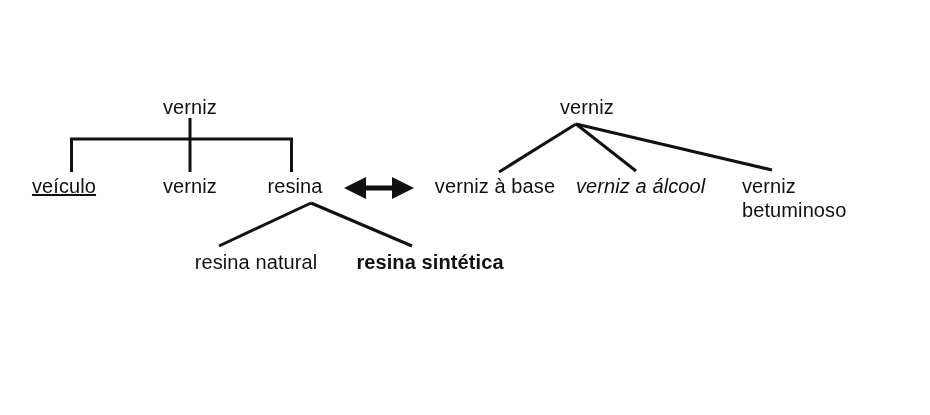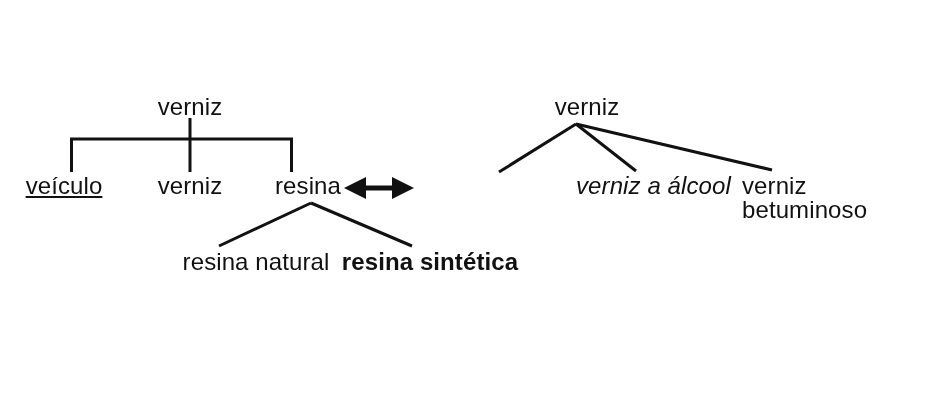--- a/index.html
+++ b/index.html
@@ -22,21 +22,21 @@
   svg.lines {
     position: absolute;
     left: 0;
     top: 0;
     width: 930px;
     height: 415px;
     pointer-events: none;
   }
   .node {
     position: absolute;
-    font-size: 24px;
+    font-size: 20px;
     line-height: 24px;
     white-space: nowrap;
     color: #111111;
     letter-spacing: 0.1px;
   }
   .node.center { text-align: center; transform: translateX(-50%); }
   .node.left   { text-align: left; }
   .node.two-line { white-space: normal; text-align: center; }
   .node .l2 { display: block; }
 </style>
@@ -70,29 +70,30 @@
       <polygon points="414,188 392,177 392,199" fill="#111111"></polygon>
     </g>
   </svg>
 
   <div class="node center" style="left:190px; top:95px;">verniz</div>
 
   <div class="node center" style="left:64px; top:174px;text-decoration:underline;">veículo</div>
 
   <div class="node center" style="left:190px; top:174px;">verniz</div>
 
-  <div class="node center" style="left:308px; top:174px;">resina</div>
+  <div class="node center" style="left:295px; top:174px;">resina</div>
 
   <div class="node center" style="left:244px; top:250px;margin-left:12px;">resina  natural</div>
 
   <div class="node center" style="left:430px; top:250px;font-weight:bold;">resina sintética</div>
 
   <div class="node center" style="left:587px; top:95px;">verniz</div>
 
   <div class="node two-line" style="left:420px; top:174px; width:150px;">
+    <span>verniz à base</span>
   </div>
 
   <div class="node left" style="left:576px; top:174px;font-style:italic;">verniz a álcool</div>
 
   <div class="node left" style="left:742px; top:174px;">
     <span>verniz</span>
     <span class="l2">betuminoso</span>
   </div>
 
 </div>

